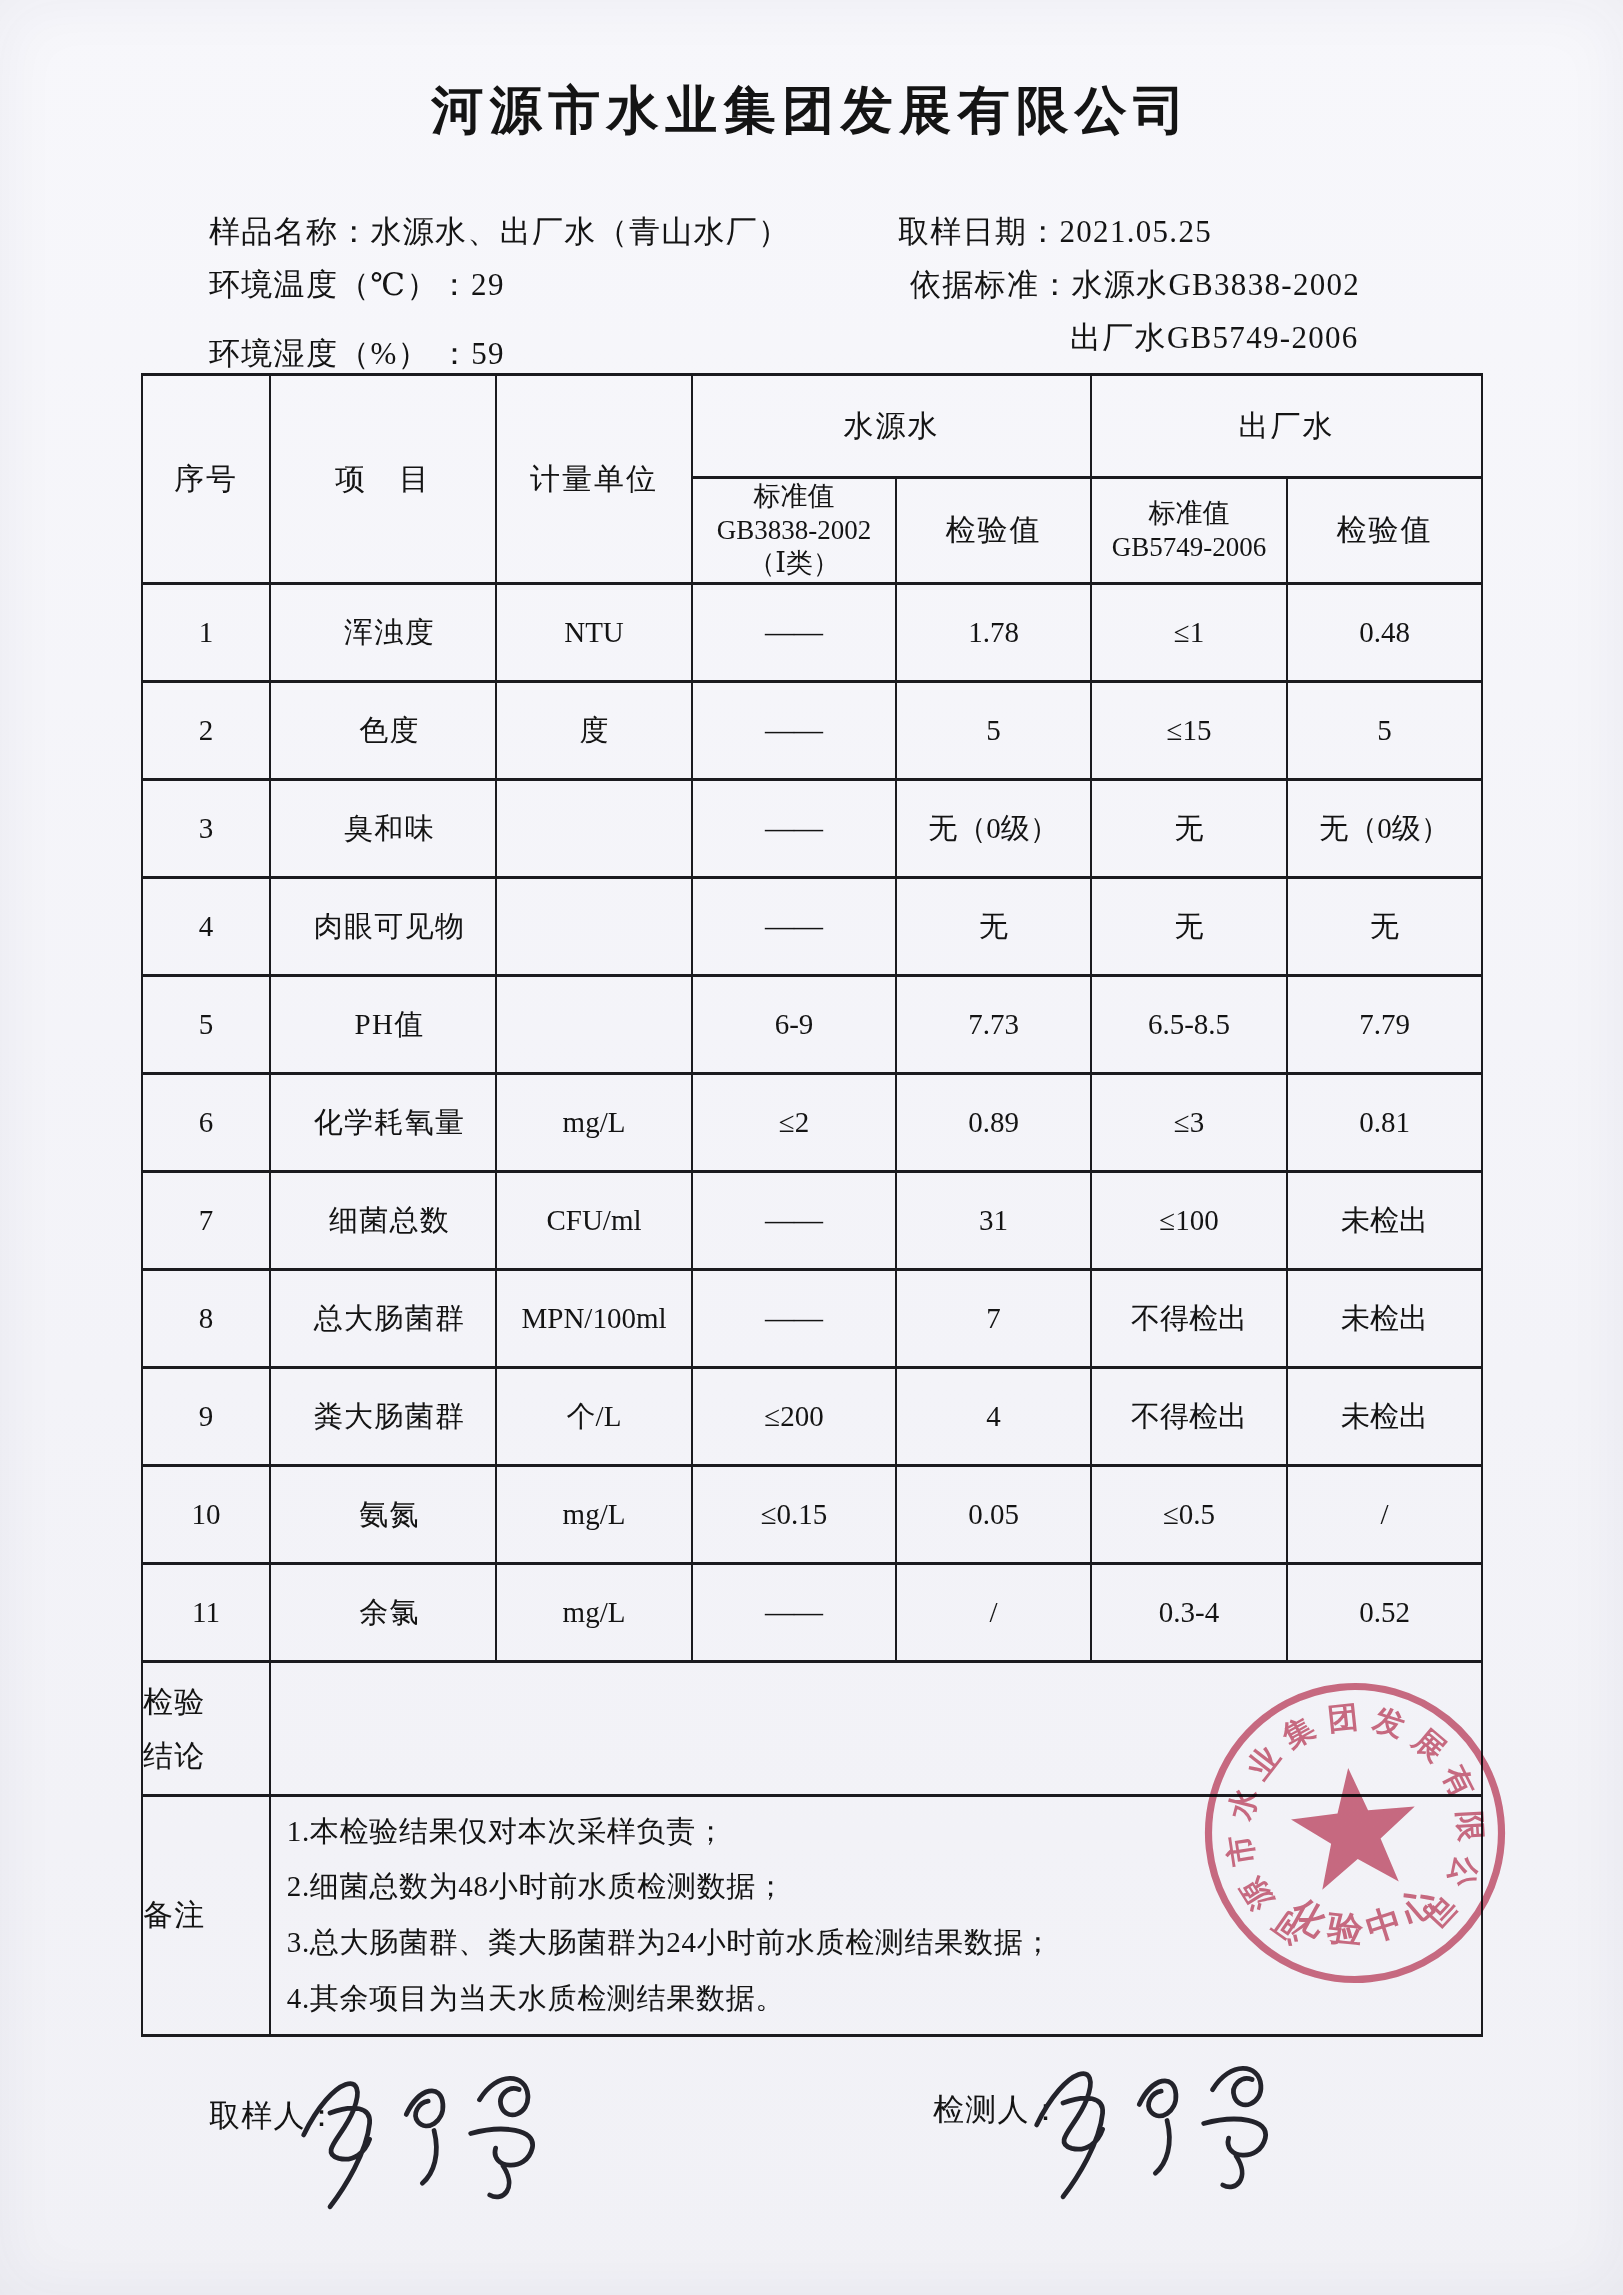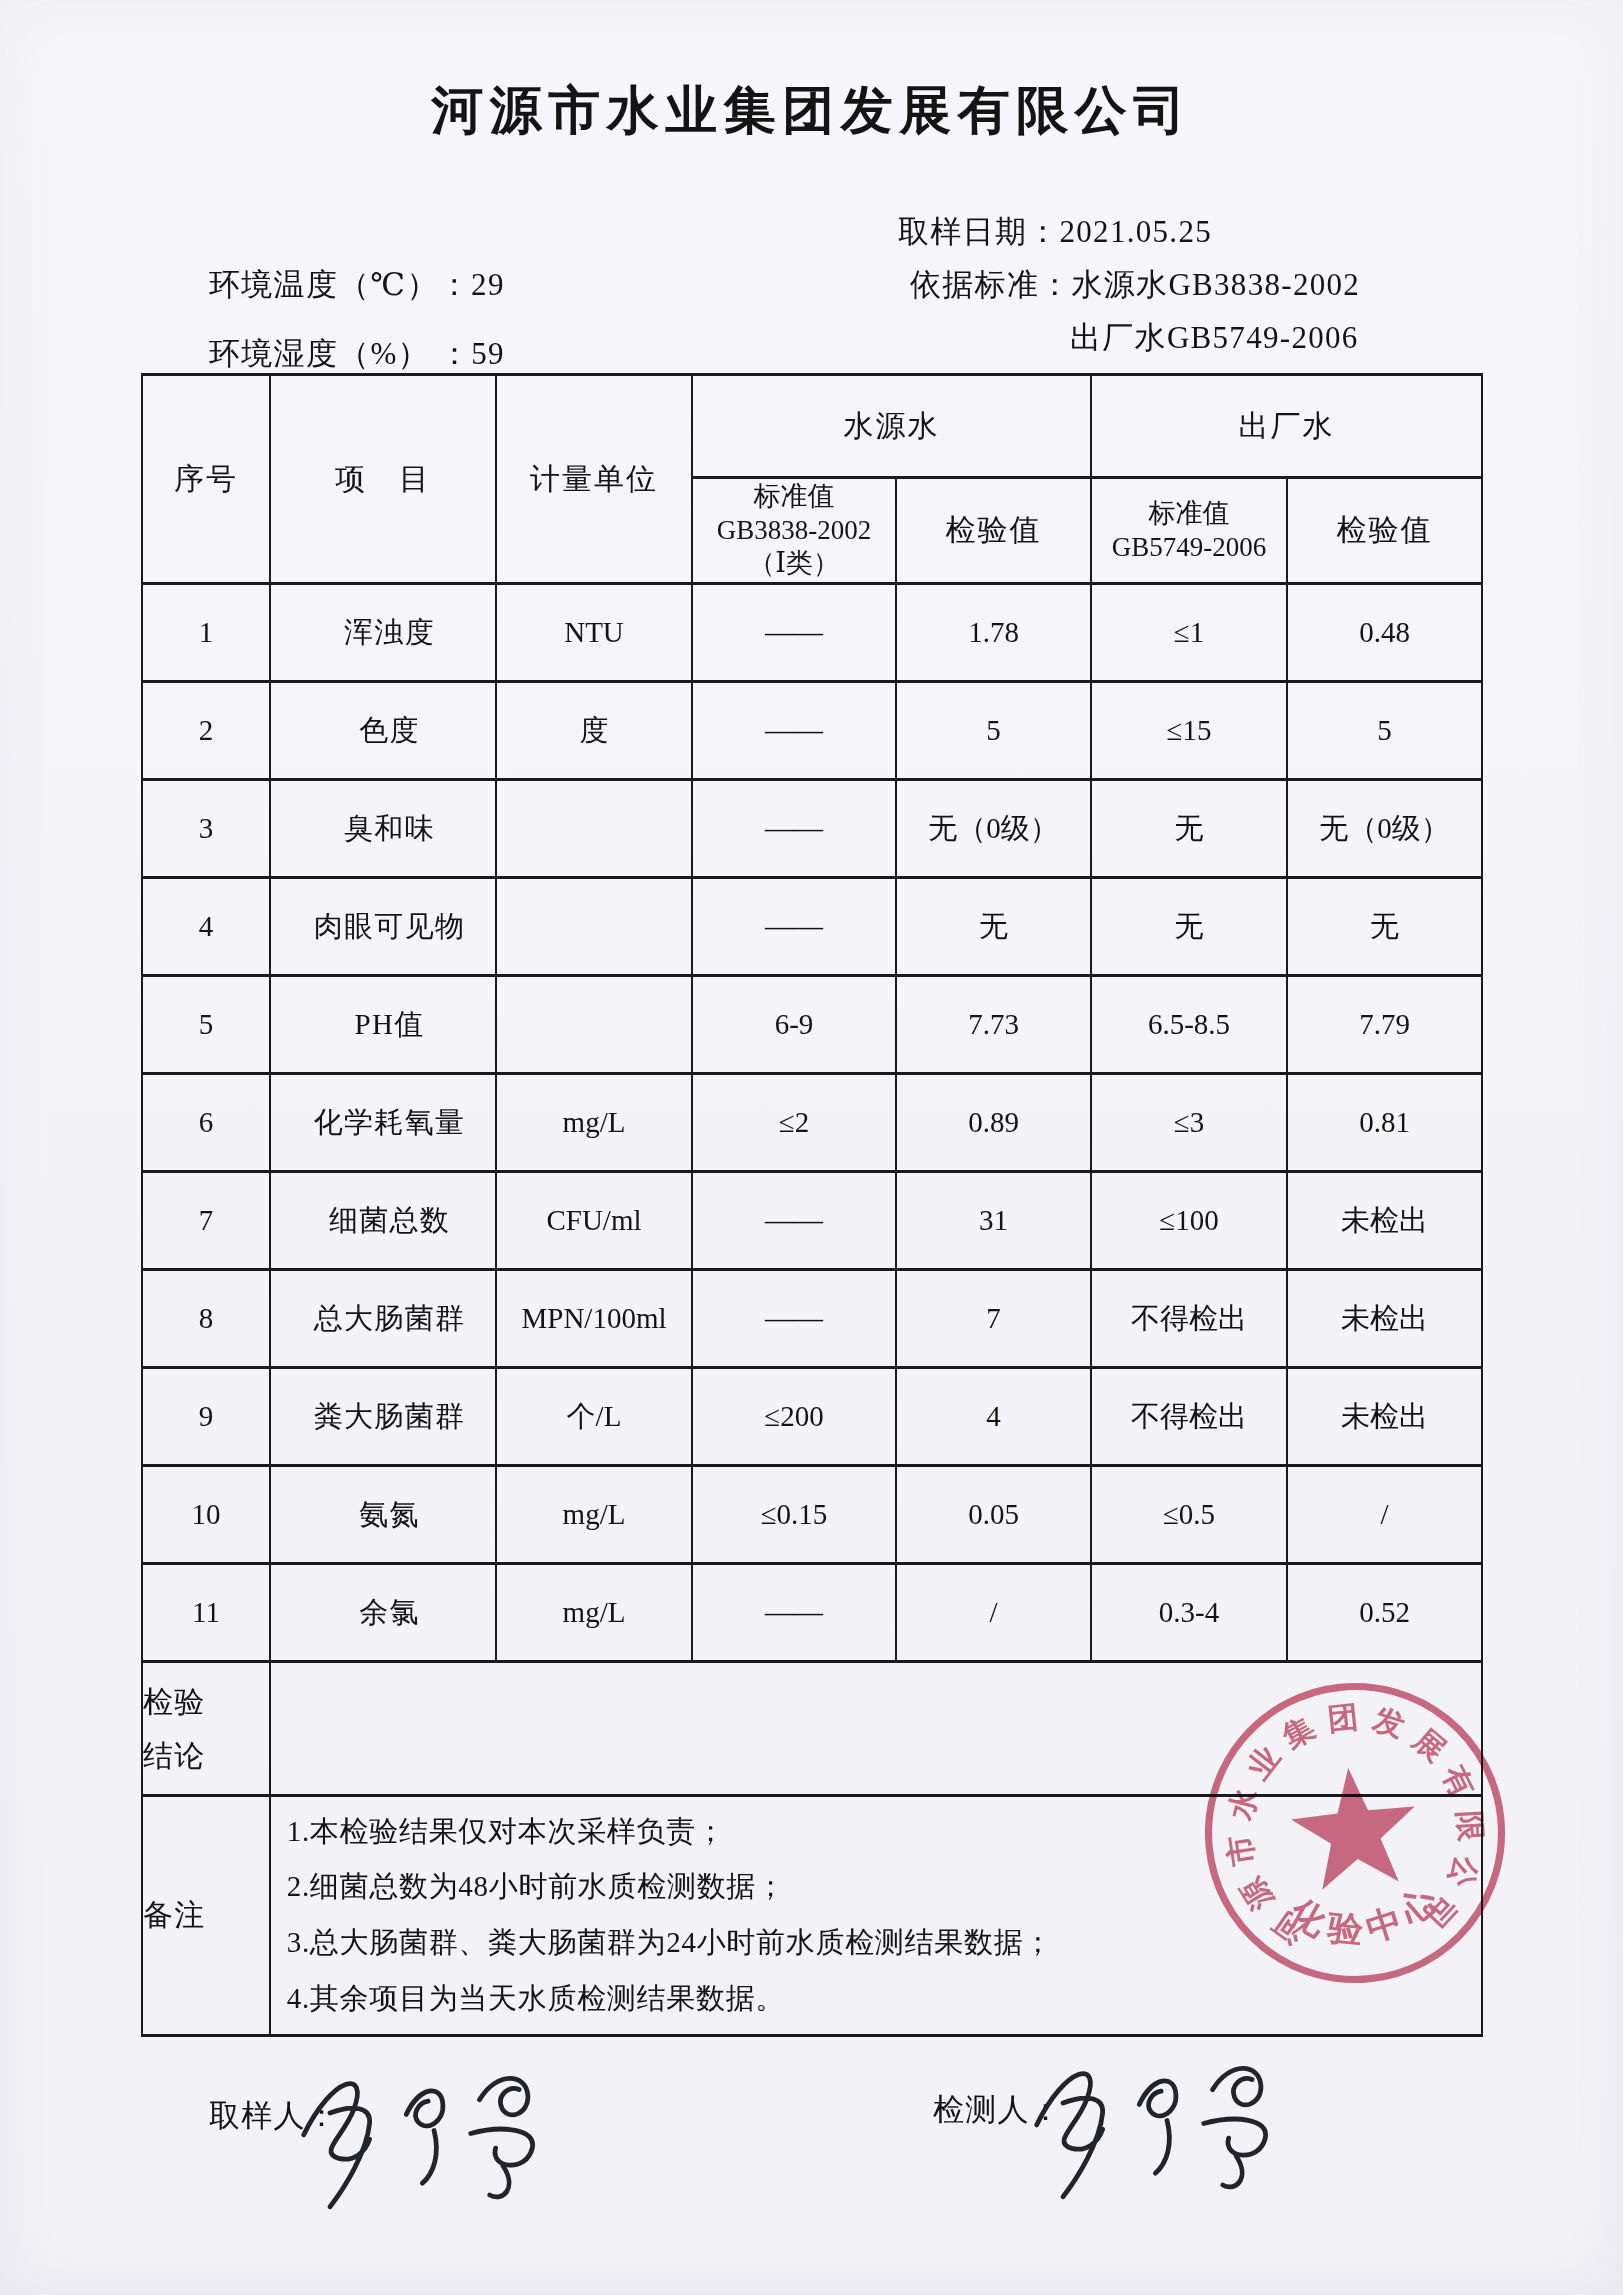--- a/index.html
+++ b/index.html
@@ -46,20 +46,23 @@
     mix-blend-mode:multiply; opacity:.85; transform:rotate(-6deg); pointer-events:none; }
   .stamp text{ font-weight:bold; }
 </style>
 </head>
 <body>
 
 <div class="page">
 
   <div class="company-title">河源市水业集团发展有限公司</div>
 
+  <div class="info-item" style="left:209px;top:211px;">
+    <span>样品名称：</span><span>水源水、出厂水（青山水厂）</span>
+  </div>
   <div class="info-item" style="left:898px;top:211px;">
     <span>取样日期：</span><span>2021.05.25</span>
   </div>
   <div class="info-item" style="left:209px;top:264px;">
     <span>环境温度（℃）：</span><span>29</span>
   </div>
   <div class="info-item" style="left:910px;top:264px;">
     <span>依据标准：</span><span>水源水GB3838-2002</span>
   </div>
   <div class="info-item" style="left:209px;top:317px;margin-top:16px;">

